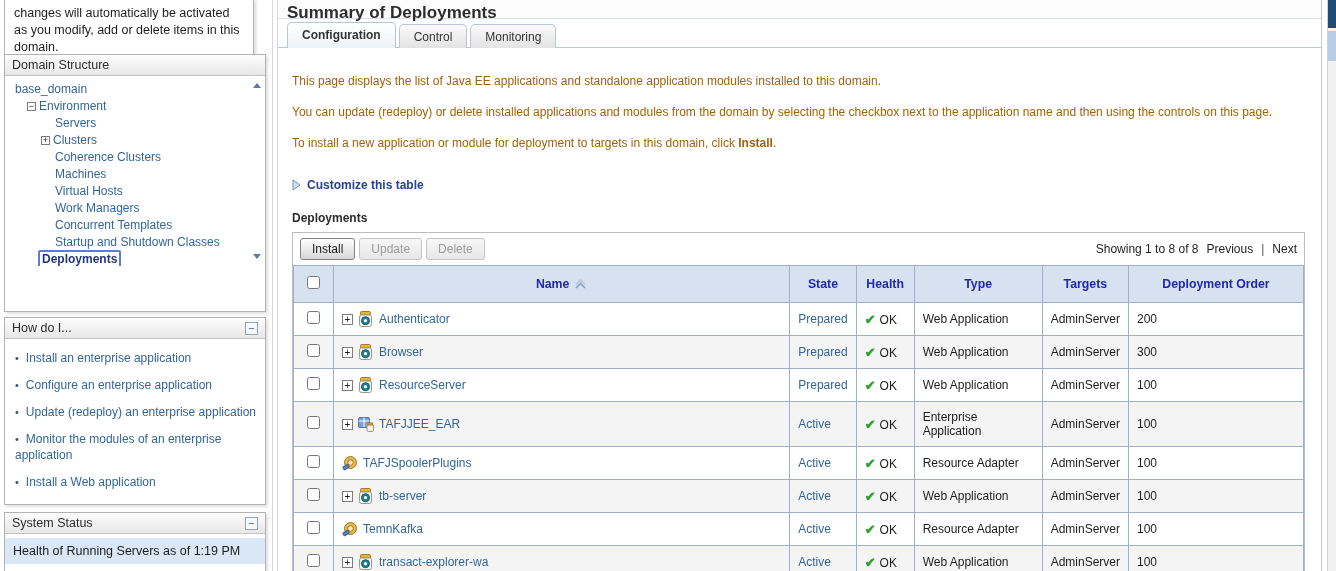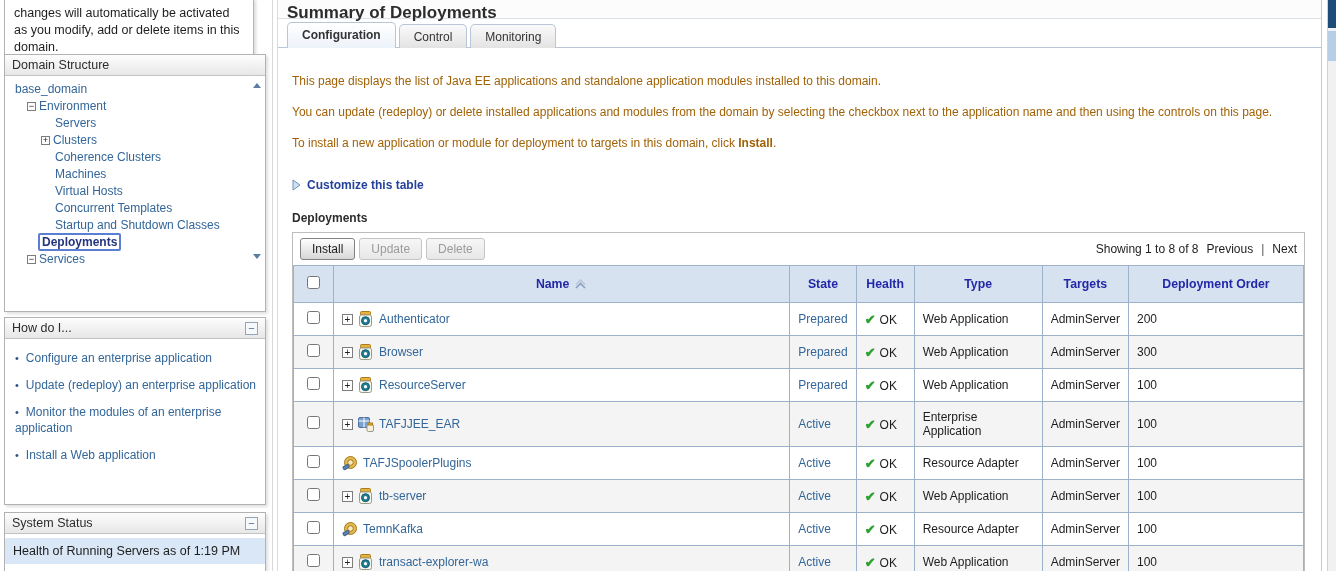--- a/index.html
+++ b/index.html
@@ -109,40 +109,42 @@
     </div>
     <div class="tree-wrap">
       <div id="tree">
           <div class="tree-item" style="padding-left: 10px;"><span class="tree-label">base_domain</span></div>
           <div class="tree-item" style="padding-left: 22px;"><span class="toggle-box">−</span><span class="tree-label">Environment</span></div>
           <div class="tree-item" style="padding-left: 50px;"><span class="tree-label">Servers</span></div>
           <div class="tree-item" style="padding-left: 36px;"><span class="toggle-box">+</span><span class="tree-label">Clusters</span></div>
           <div class="tree-item" style="padding-left: 50px;"><span class="tree-label">Coherence Clusters</span></div>
           <div class="tree-item" style="padding-left: 50px;"><span class="tree-label">Machines</span></div>
           <div class="tree-item" style="padding-left: 50px;"><span class="tree-label">Virtual Hosts</span></div>
+          <div class="tree-item" style="padding-left: 50px;"><span class="tree-label">Work Managers</span></div>
           <div class="tree-item" style="padding-left: 50px;"><span class="tree-label">Concurrent Templates</span></div>
           <div class="tree-item" style="padding-left: 50px;"><span class="tree-label">Startup and Shutdown Classes</span></div>
           <div class="tree-item" style="padding-left: 36px;"><span class="tree-label selected">Deployments</span></div>
           <div class="tree-item" style="padding-left: 22px;"><span class="toggle-box">−</span><span class="tree-label">Services</span></div>
           <div class="tree-item" style="padding-left: 36px;"><span class="toggle-box">−</span><span class="tree-label">Messaging</span></div>
           <div class="tree-item" style="padding-left: 62px;"><span class="tree-label">JMS Servers</span></div>
         </div>
       <div class="tree-scrollbar">
         <span class="chev chev-up"></span>
         <span class="chev chev-down"></span>
       </div>
     </div>
   </section>
 
   <section class="panel howdoi-panel">
     <div class="panel-header">
       <span class="panel-title">How do I...</span>
       <span class="collapse-btn">−</span>
     </div>
     <ul class="howdoi-list" id="howdoi-list">
+        <li><span class="bullet">•</span><span class="howdoi-link">Install an enterprise application</span></li>
         <li><span class="bullet">•</span><span class="howdoi-link">Configure an enterprise application</span></li>
         <li><span class="bullet">•</span><span class="howdoi-link">Update (redeploy) an enterprise application</span></li>
         <li><span class="bullet">•</span><span class="howdoi-link">Monitor the modules of an enterprise application</span></li>
         <li><span class="bullet">•</span><span class="howdoi-link">Install a Web application</span></li>
       </ul>
   </section>
 
   <section class="panel sys-panel">
     <div class="panel-header">
       <span class="panel-title">System Status</span>

